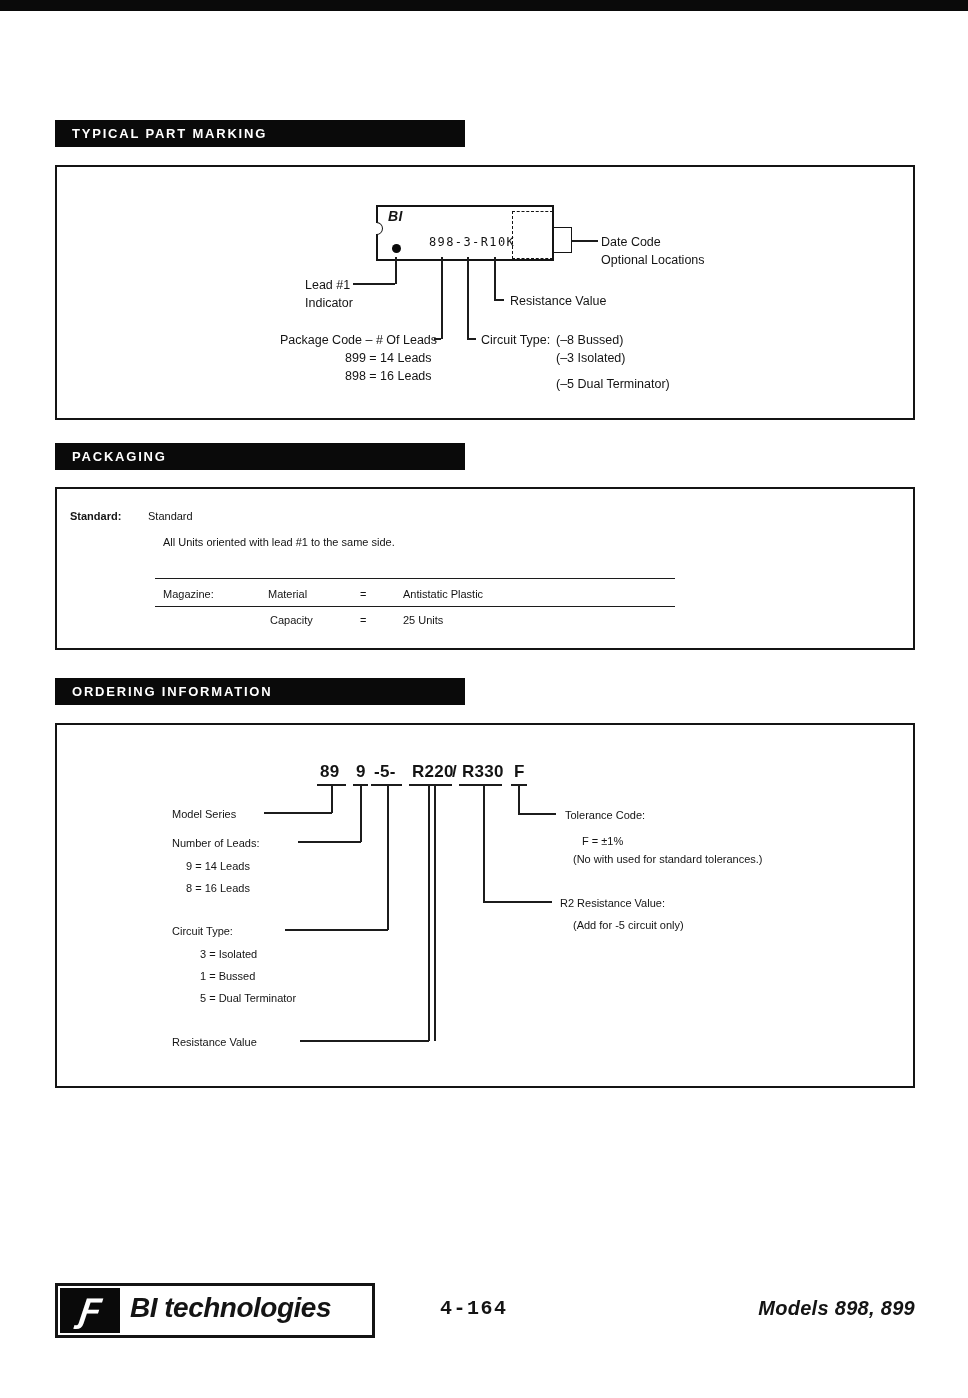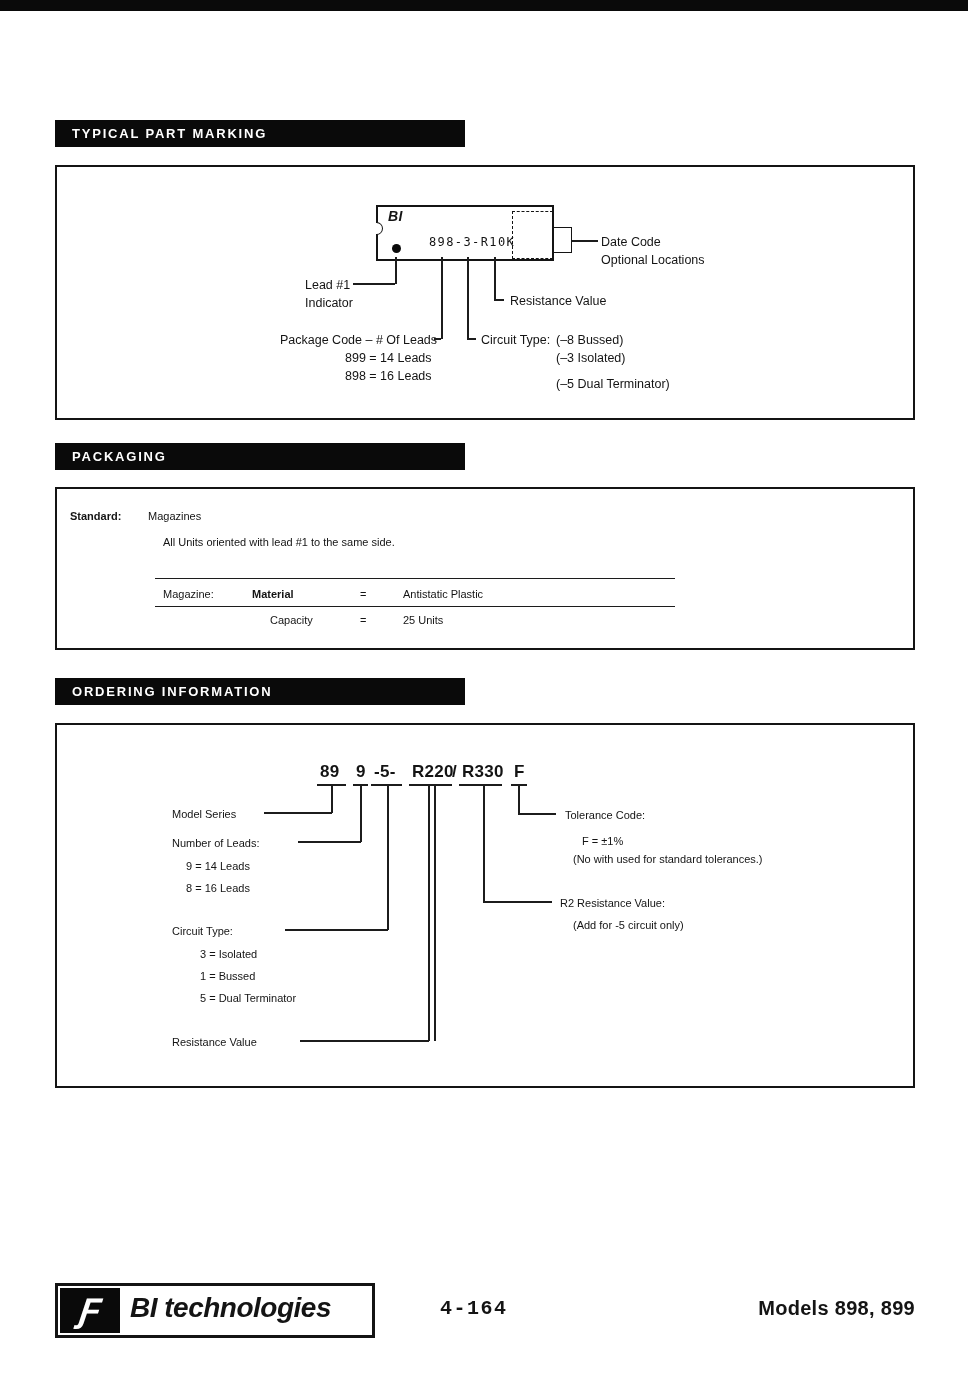--- a/index.html
+++ b/index.html
@@ -30,21 +30,21 @@
   .chip-tab { position:absolute; left:553px; top:227px; width:19px; height:26px; border:1.5px solid #141414; background:#fff; }
   
   .pn { position:absolute; top:762px; font-size:17px; font-weight:bold; letter-spacing:0.3px; }
   .u { position:absolute; top:784px; height:2px; background:#1c1c1c; }
   
   .flogo { position:absolute; left:55px; top:1283px; width:320px; height:55px; border:3px solid #141414; background:#fff; }
   .fsq { position:absolute; left:60px; top:1288px; width:60px; height:45px; background:#0a0a0a; display:flex; align-items:center; justify-content:center; }
   .fsq span { color:#fff; font-size:34px; font-style:italic; font-weight:bold; transform:skewX(-8deg); }
   .fbrand { position:absolute; left:130px; top:1292px; font-size:28px; font-weight:bold; font-style:italic; letter-spacing:-0.5px; }
   .fpage { position:absolute; left:440px; top:1297px; font-size:20px; font-weight:bold; letter-spacing:1.5px;font-family:Liberation Mono, monospace; }
-  .fmodels { position:absolute; right:53px; top:1297px; font-size:20px; font-weight:bold; letter-spacing:0.3px; }
+  .fmodels { position:absolute; right:53px; top:1297px; font-size:20px; font-weight:bold; letter-spacing:0.3px;font-style:italic; }
 </style>
 </head>
 <body>
 
 <div class="page">
 
   <div class="topbar"></div>
 
   <div>
     <div class="secbar" style="top:120px;">
@@ -87,28 +87,28 @@
     <div class="lbl" style="left:556px; top:367px;margin-top:8px;">(–5 Dual Terminator)</div>
   </div>
 
   <div>
     <div class="secbar" style="top:443px;">
       <span>PACKAGING</span>
     </div>
     <div class="panel" style="top:487px; height:163px;"></div>
 
     <div class="t15 b" style="left:70px; top:507px;">Standard:</div>
-    <div class="t15" style="left:148px; top:507px;">Magazines</div>
+    <div class="t15" style="left:148px; top:507px;">Standard</div>
     <div class="t15" style="left:163px; top:533px;">All Units oriented with lead #1 to the same side.</div>
 
     <div class="t15" style="left:163px; top:585px;">Magazine:</div>
     <div class="hl" style="left:155px; top:578px; width:520px; height:1px;"></div>
 
     <div>
-      <div class="t15" style="left:252px; top:585px;font-weight:bold;">Material</div>
+      <div class="t15" style="left:268px; top:585px;">Material</div>
       <div class="t15" style="left:360px; top:585px;">=</div>
       <div class="t15" style="left:403px; top:585px;">Antistatic Plastic</div>
     </div>
     <div class="hl" style="left:155px; top:606px; width:520px; height:1px;"></div>
     <div>
       <div class="t15" style="left:270px; top:611px;">Capacity</div>
       <div class="t15" style="left:360px; top:611px;">=</div>
       <div class="t15" style="left:403px; top:611px;">25 Units</div>
     </div>
   </div>

